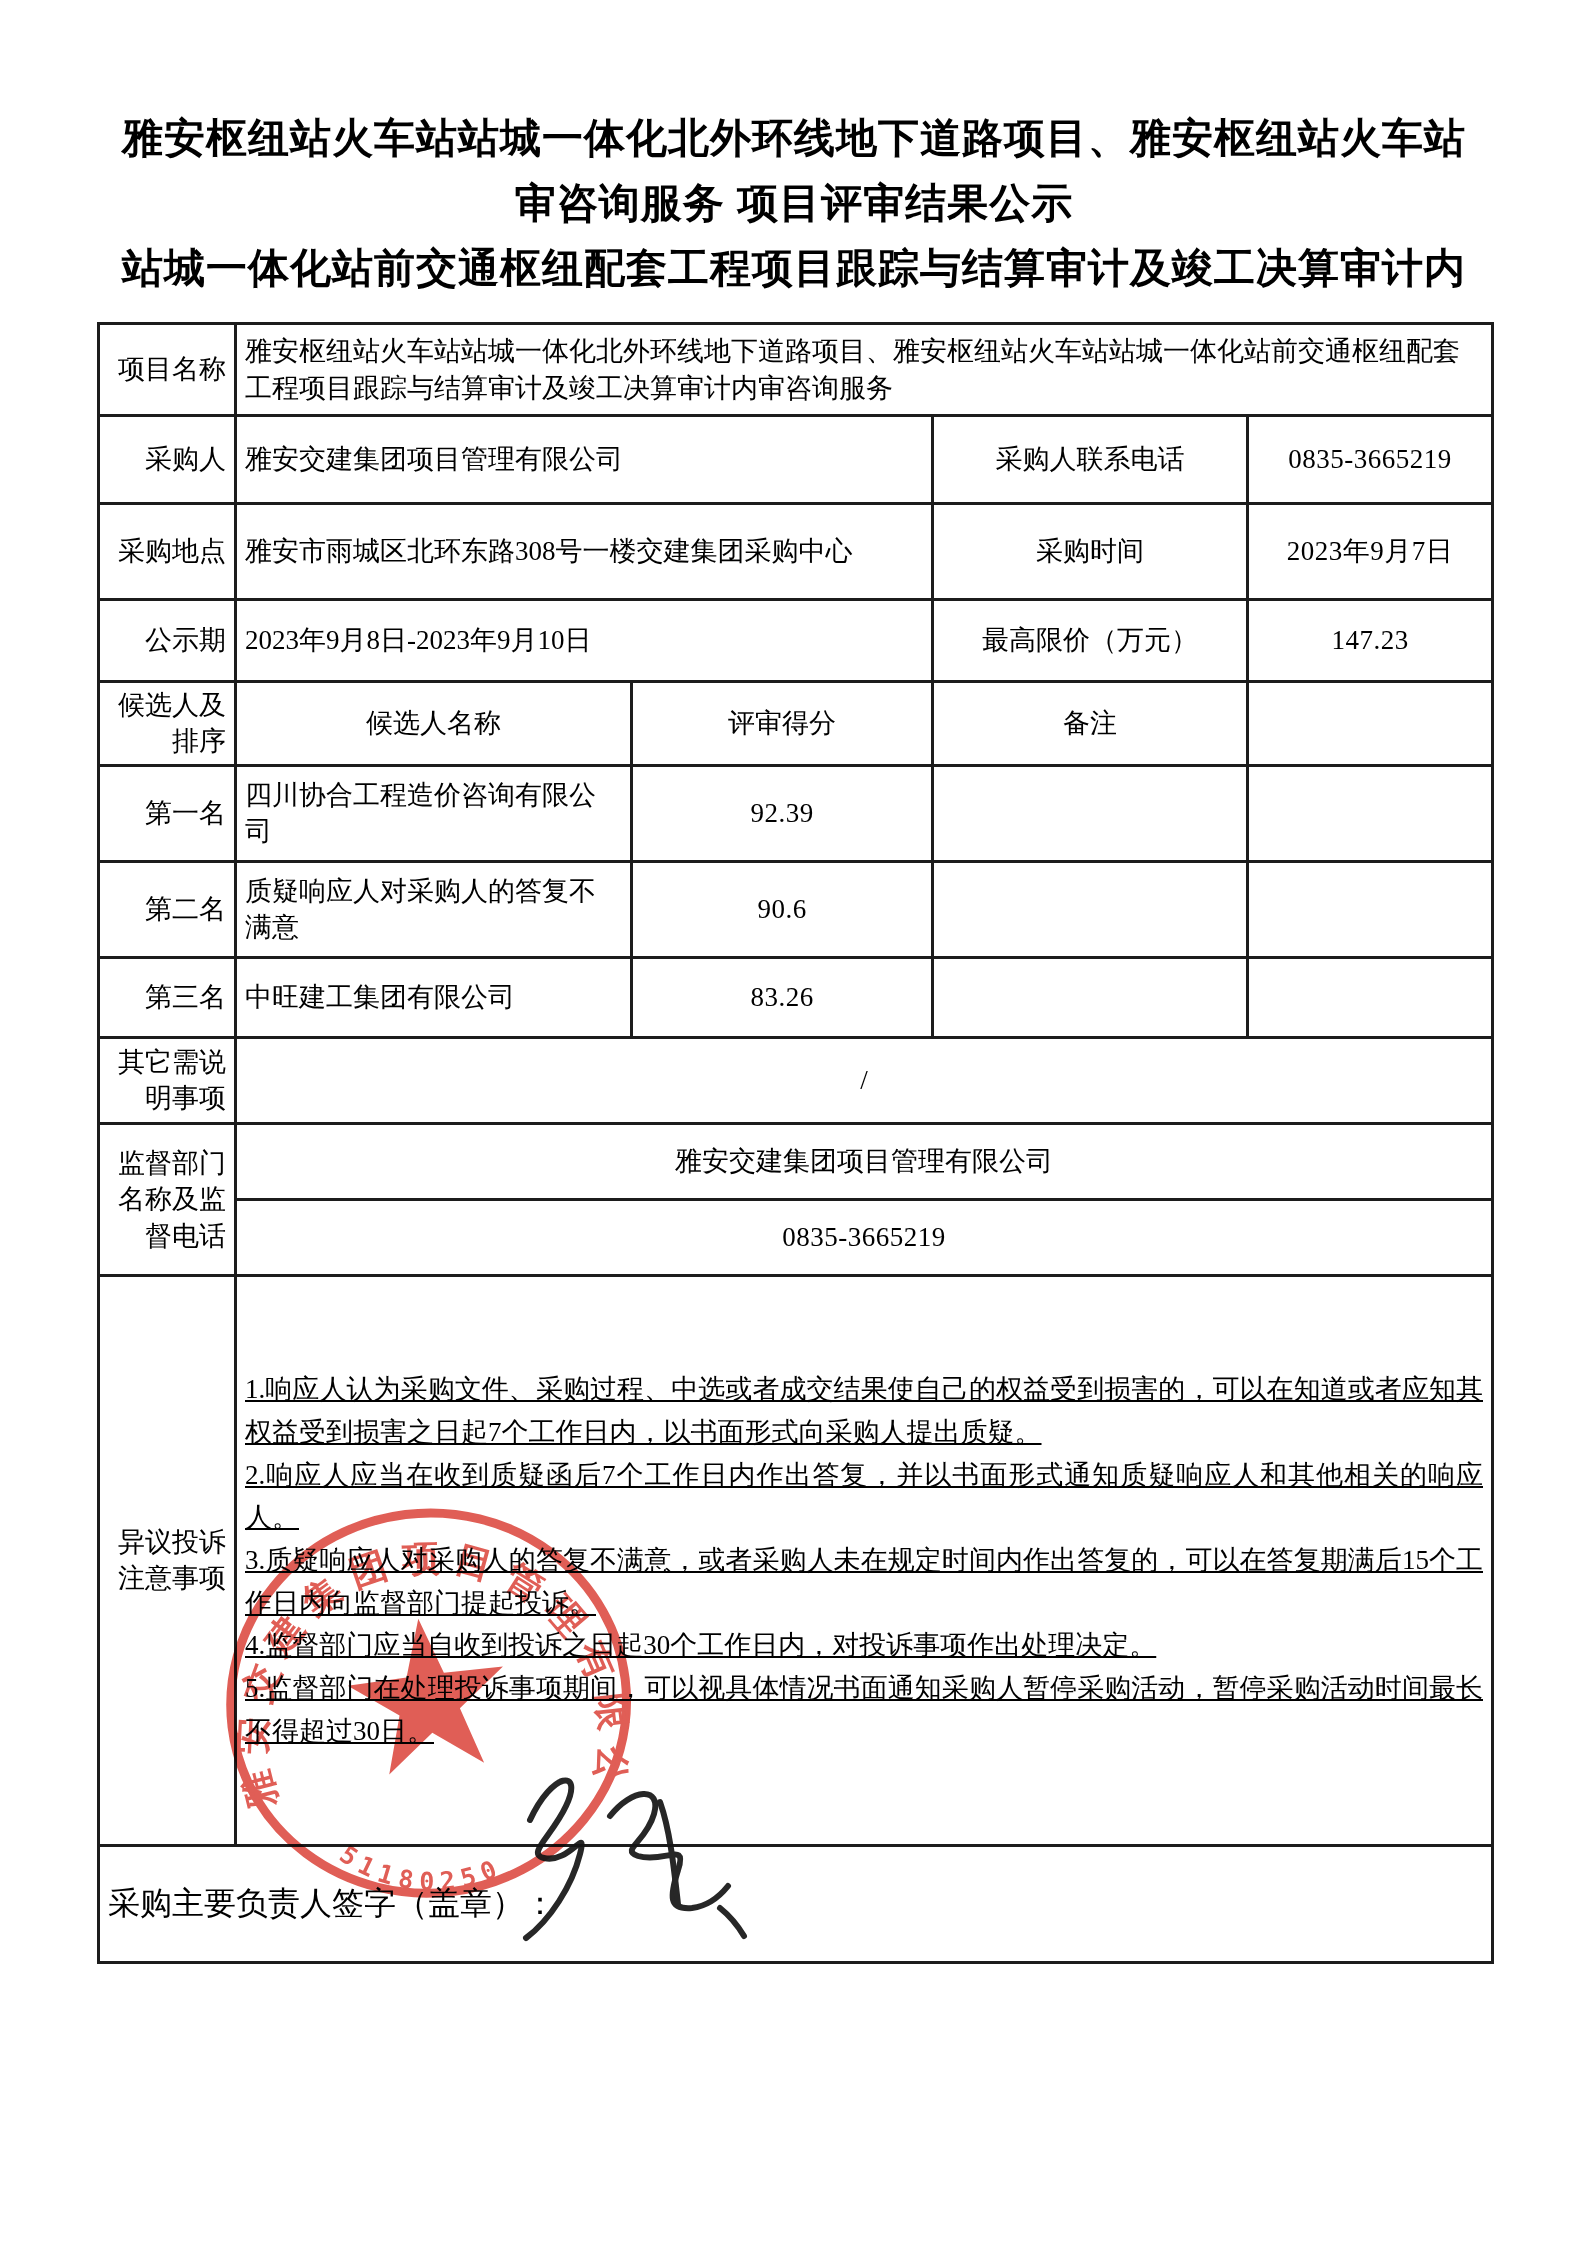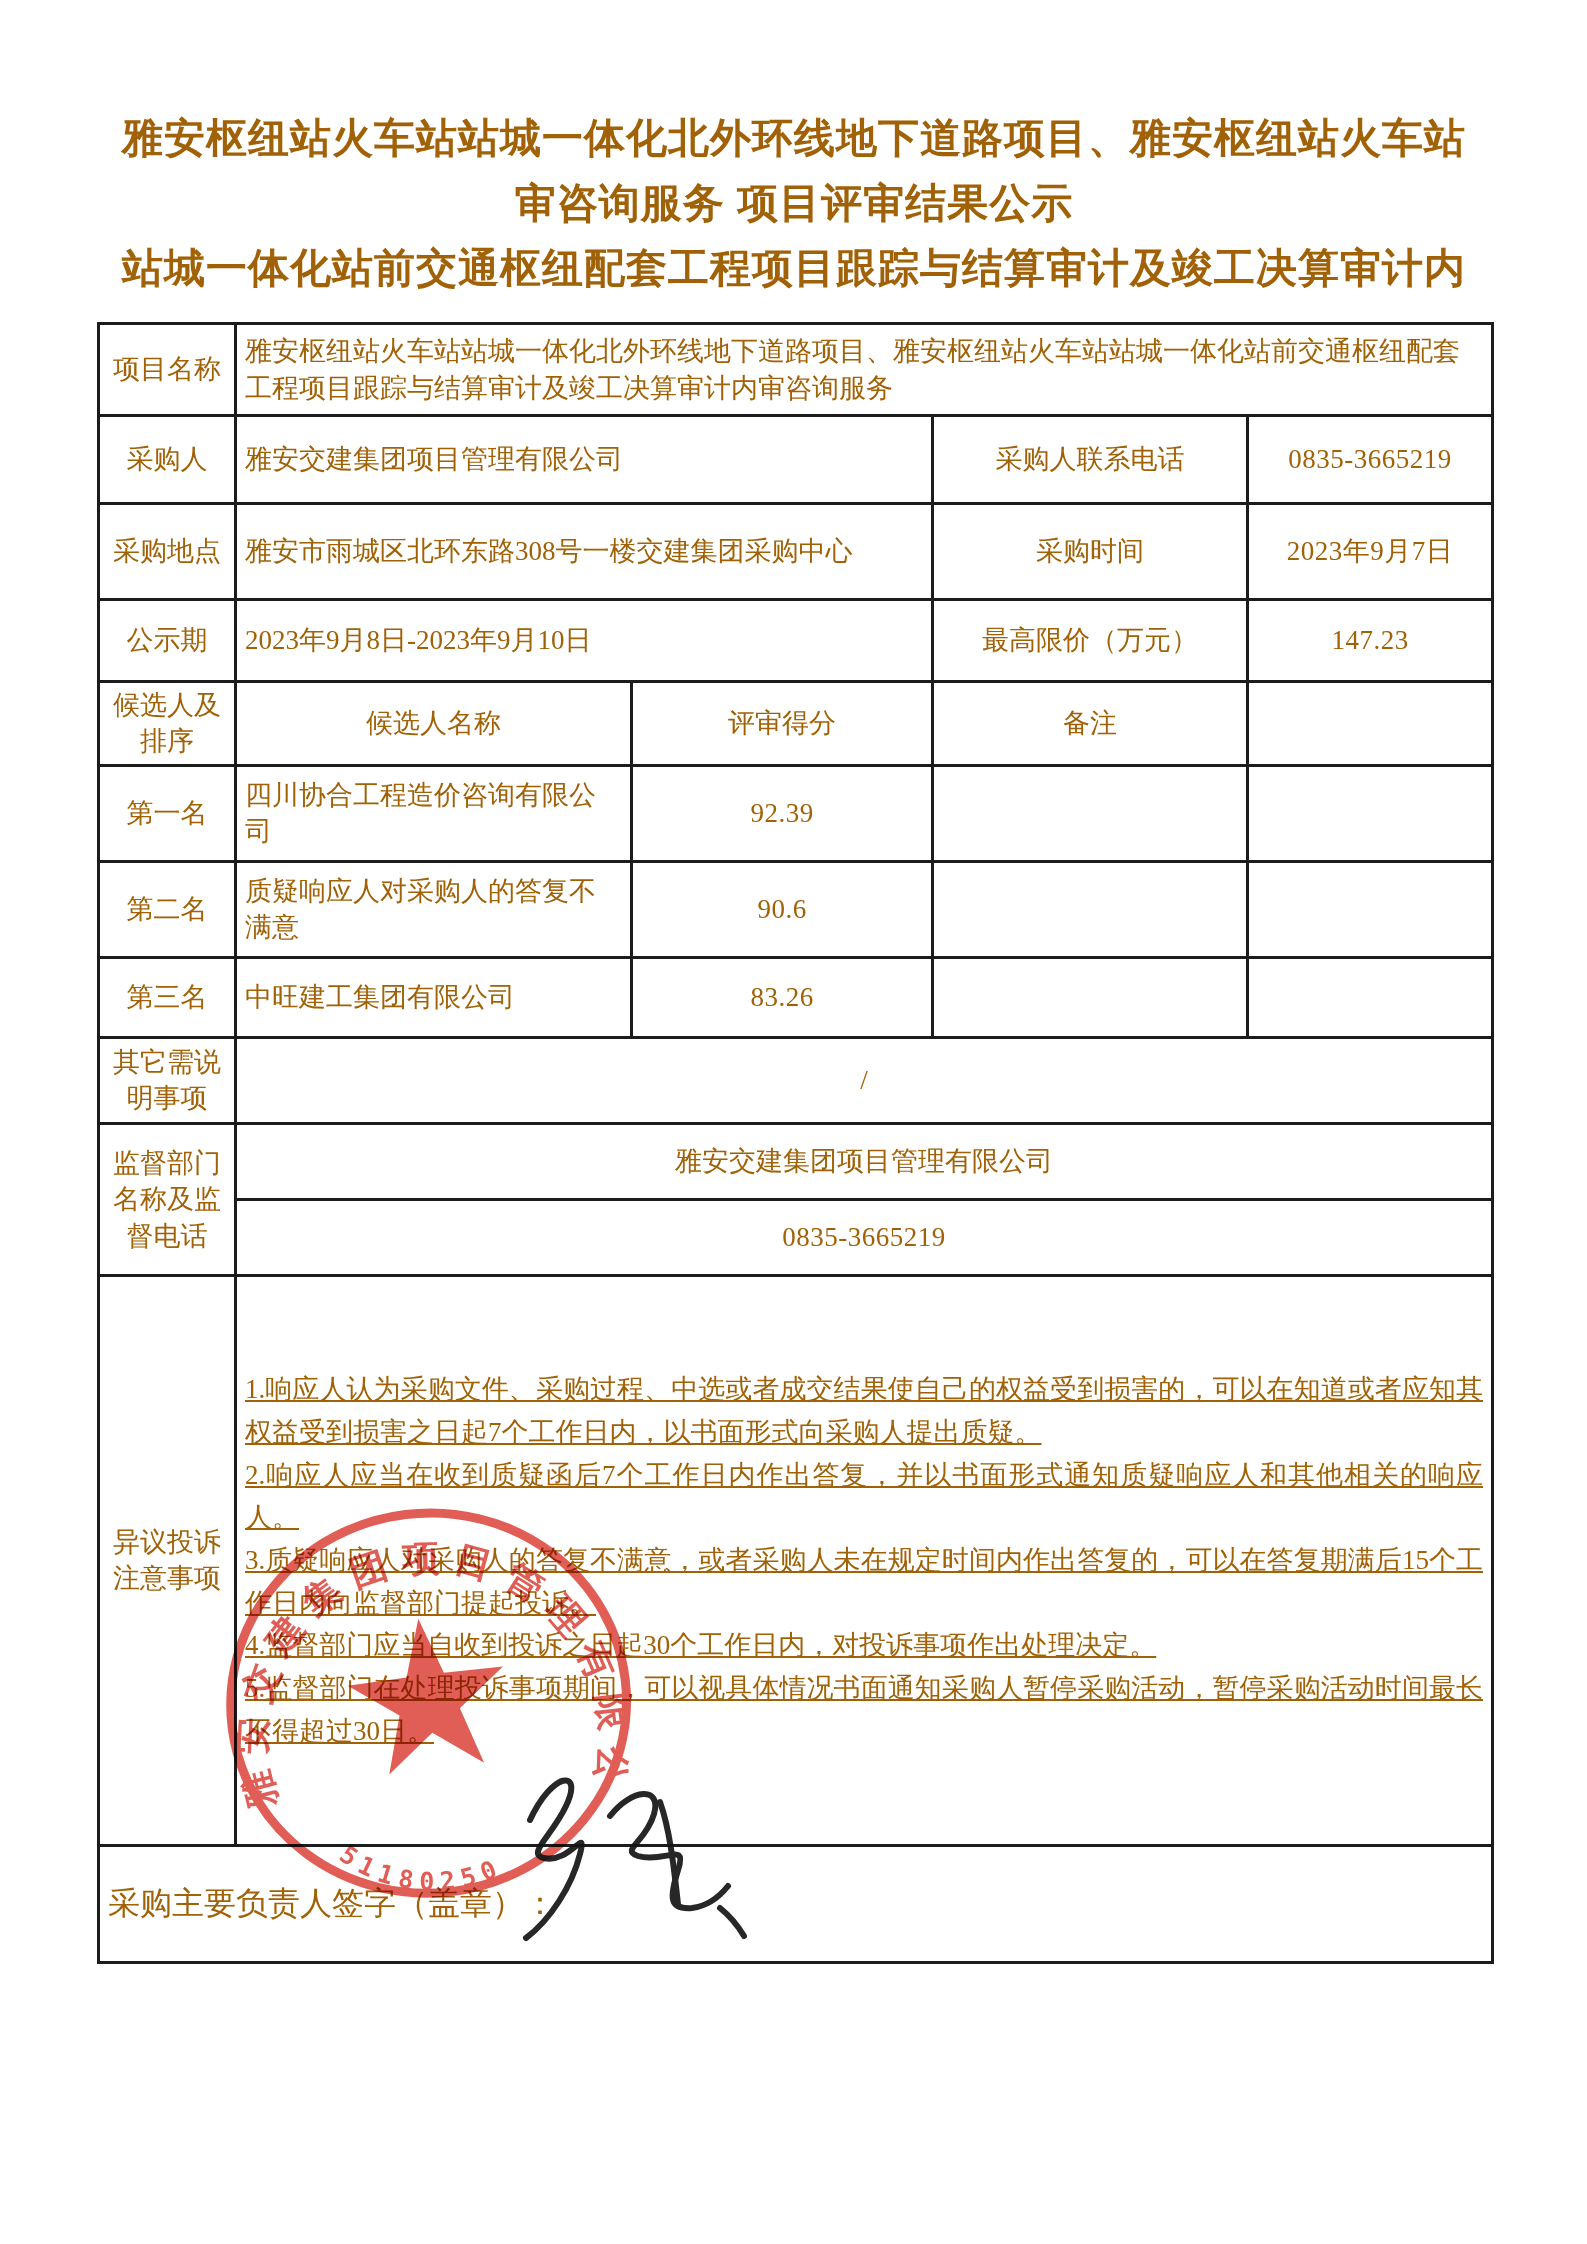--- a/index.html
+++ b/index.html
@@ -2,21 +2,21 @@
 <html><head>
 <meta charset="utf-8">
 <style>
   html,body{margin:0;padding:0;background:#e8e8e8;}
   .page{
     position:relative;
     width:1587px;height:2244px;
     margin:0 auto;
     background:#ffffff;
     font-family:"Liberation Serif","DejaVu Serif",serif;
-    color:#a16207;
+    color:#000000;
     overflow:hidden;
   }
   .doc-title{
     position:absolute;
     top:106px;left:97px;width:1394px;
     text-align:center;
     font-family:"Liberation Sans","DejaVu Sans",sans-serif;
     font-weight:bold;
     font-size:41px;
     line-height:65px;
@@ -30,21 +30,21 @@
     table-layout:fixed;
     font-size:27px;
   }
   table.main td{
     border:3px solid #1c1c1c;
     padding:4px 8px;
     vertical-align:middle;
     line-height:1.35;
     overflow:hidden;
   }
-  td.lbl{ text-align:center; padding-left:7px; padding-right:4px;font-family:Liberation Serif, serif; }
+  td.lbl{ text-align:right; padding-left:7px; padding-right:4px;font-family:Liberation Serif, serif; }
   td.val{ text-align:left; }
   td.ctr{ text-align:center; }
   td.num{ text-align:center; letter-spacing:0.5px; }
   .notice-cell{ vertical-align:middle; }
   .notice p{
     margin:0;
     text-align:justify;
     line-height:1.58;
     text-decoration:underline;
   }

